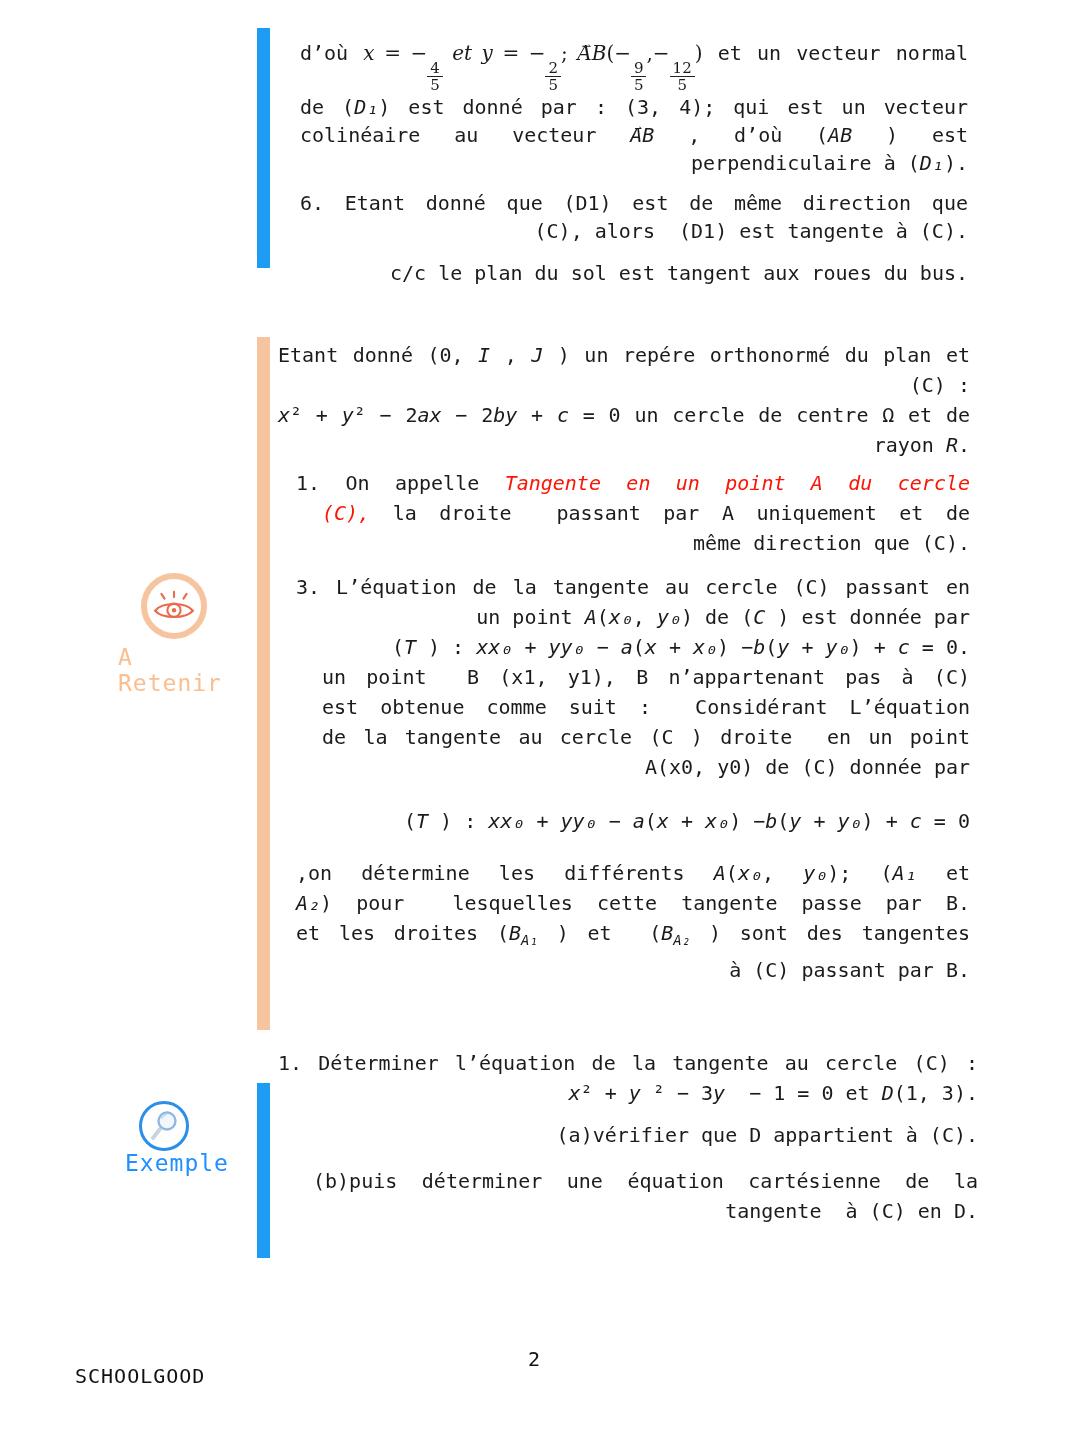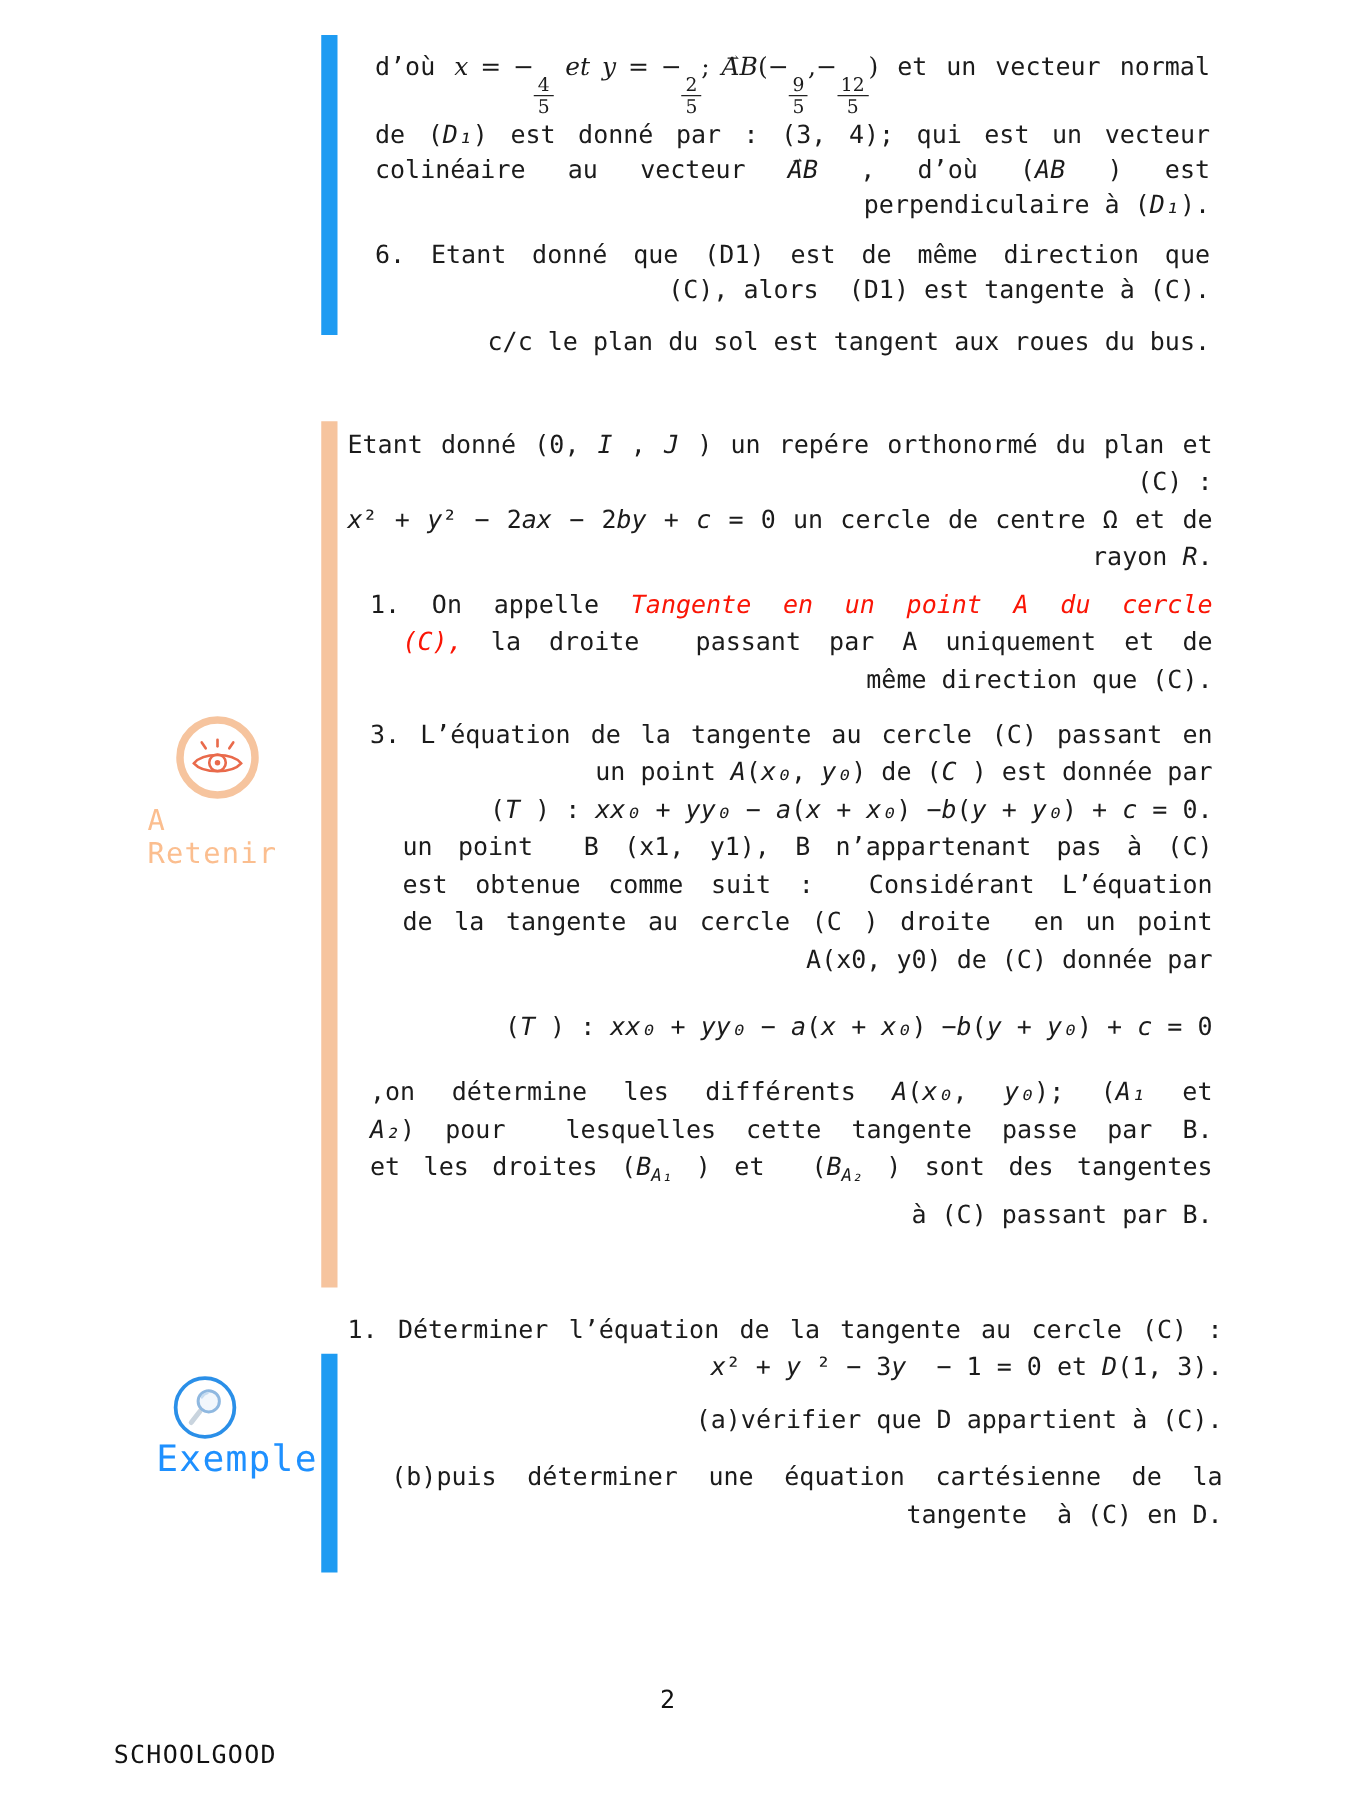--- a/index.html
+++ b/index.html
@@ -45,23 +45,23 @@
   .frac{display:inline-flex;flex-direction:column;align-items:center;vertical-align:-0.85em;
         font-family:"DejaVu Serif",serif;font-size:15px;line-height:1.08;font-style:normal;}
   .frac .fn{display:block;border-bottom:1.4px solid #222;padding:0 3px;}
   .frac .fd{display:block;padding:0 3px;}
 
   .ring{position:absolute;border-radius:50%;display:flex;align-items:center;justify-content:center;background:#fff;}
   .ring-eye{left:141px;top:573px;width:54px;height:54px;border:6px solid var(--orange);}
   .ring-mag{left:139px;top:1101px;width:44px;height:44px;border:3px solid #2A8FE8;}
   .mlabel{position:absolute;font-weight:normal;text-align:left;letter-spacing:1px;}
   .lbl-retenir{left:118px;top:644px;width:132px;font-size:23px;color:var(--orange_label);}
-  .lbl-exemple{left:125px;top:1150px;width:100px;font-size:29px;color:var(--blue_label);}
+  .lbl-exemple{left:125px;top:1150px;width:100px;font-size:23px;color:var(--blue_label);}
 
-  .footer-brand{position:absolute;left:91px;top:1364px;font-size:20px;letter-spacing:1px;color:#111;margin-top:27px;}
+  .footer-brand{position:absolute;left:75px;top:1364px;font-size:20px;letter-spacing:1px;color:#111;}
   .footer-page{position:absolute;left:528px;top:1347px;font-size:20px;color:#111;}
 </style>
 </head>
 <body style="--blue: #1E9BF2; --orange: #F6C49E; --red: #FA1505; --orange_label: #FBBE8F; --blue_label: #1E90FF; --eye: #E96A4B; --ink: #1b1b1b;">
 
 <div class="page">
 
   <div class="bar bar-blue bar1"></div>
   <div class="txt s1">
       <div class="line j tall"><span>d’où </span><span class="mi">x = −</span><span class="frac"><span class="fn">4</span><span class="fd">5</span></span><span class="mi"> et y = −</span><span class="frac"><span class="fn">2</span><span class="fd">5</span></span><span class="mr">; </span><span class="mi vec">AB</span><span class="mr">(−</span><span class="frac"><span class="fn">9</span><span class="fd">5</span></span><span class="mr">,−</span><span class="frac"><span class="fn">12</span><span class="fd">5</span></span><span class="mr">)</span><span> et un vecteur normal</span></div>

